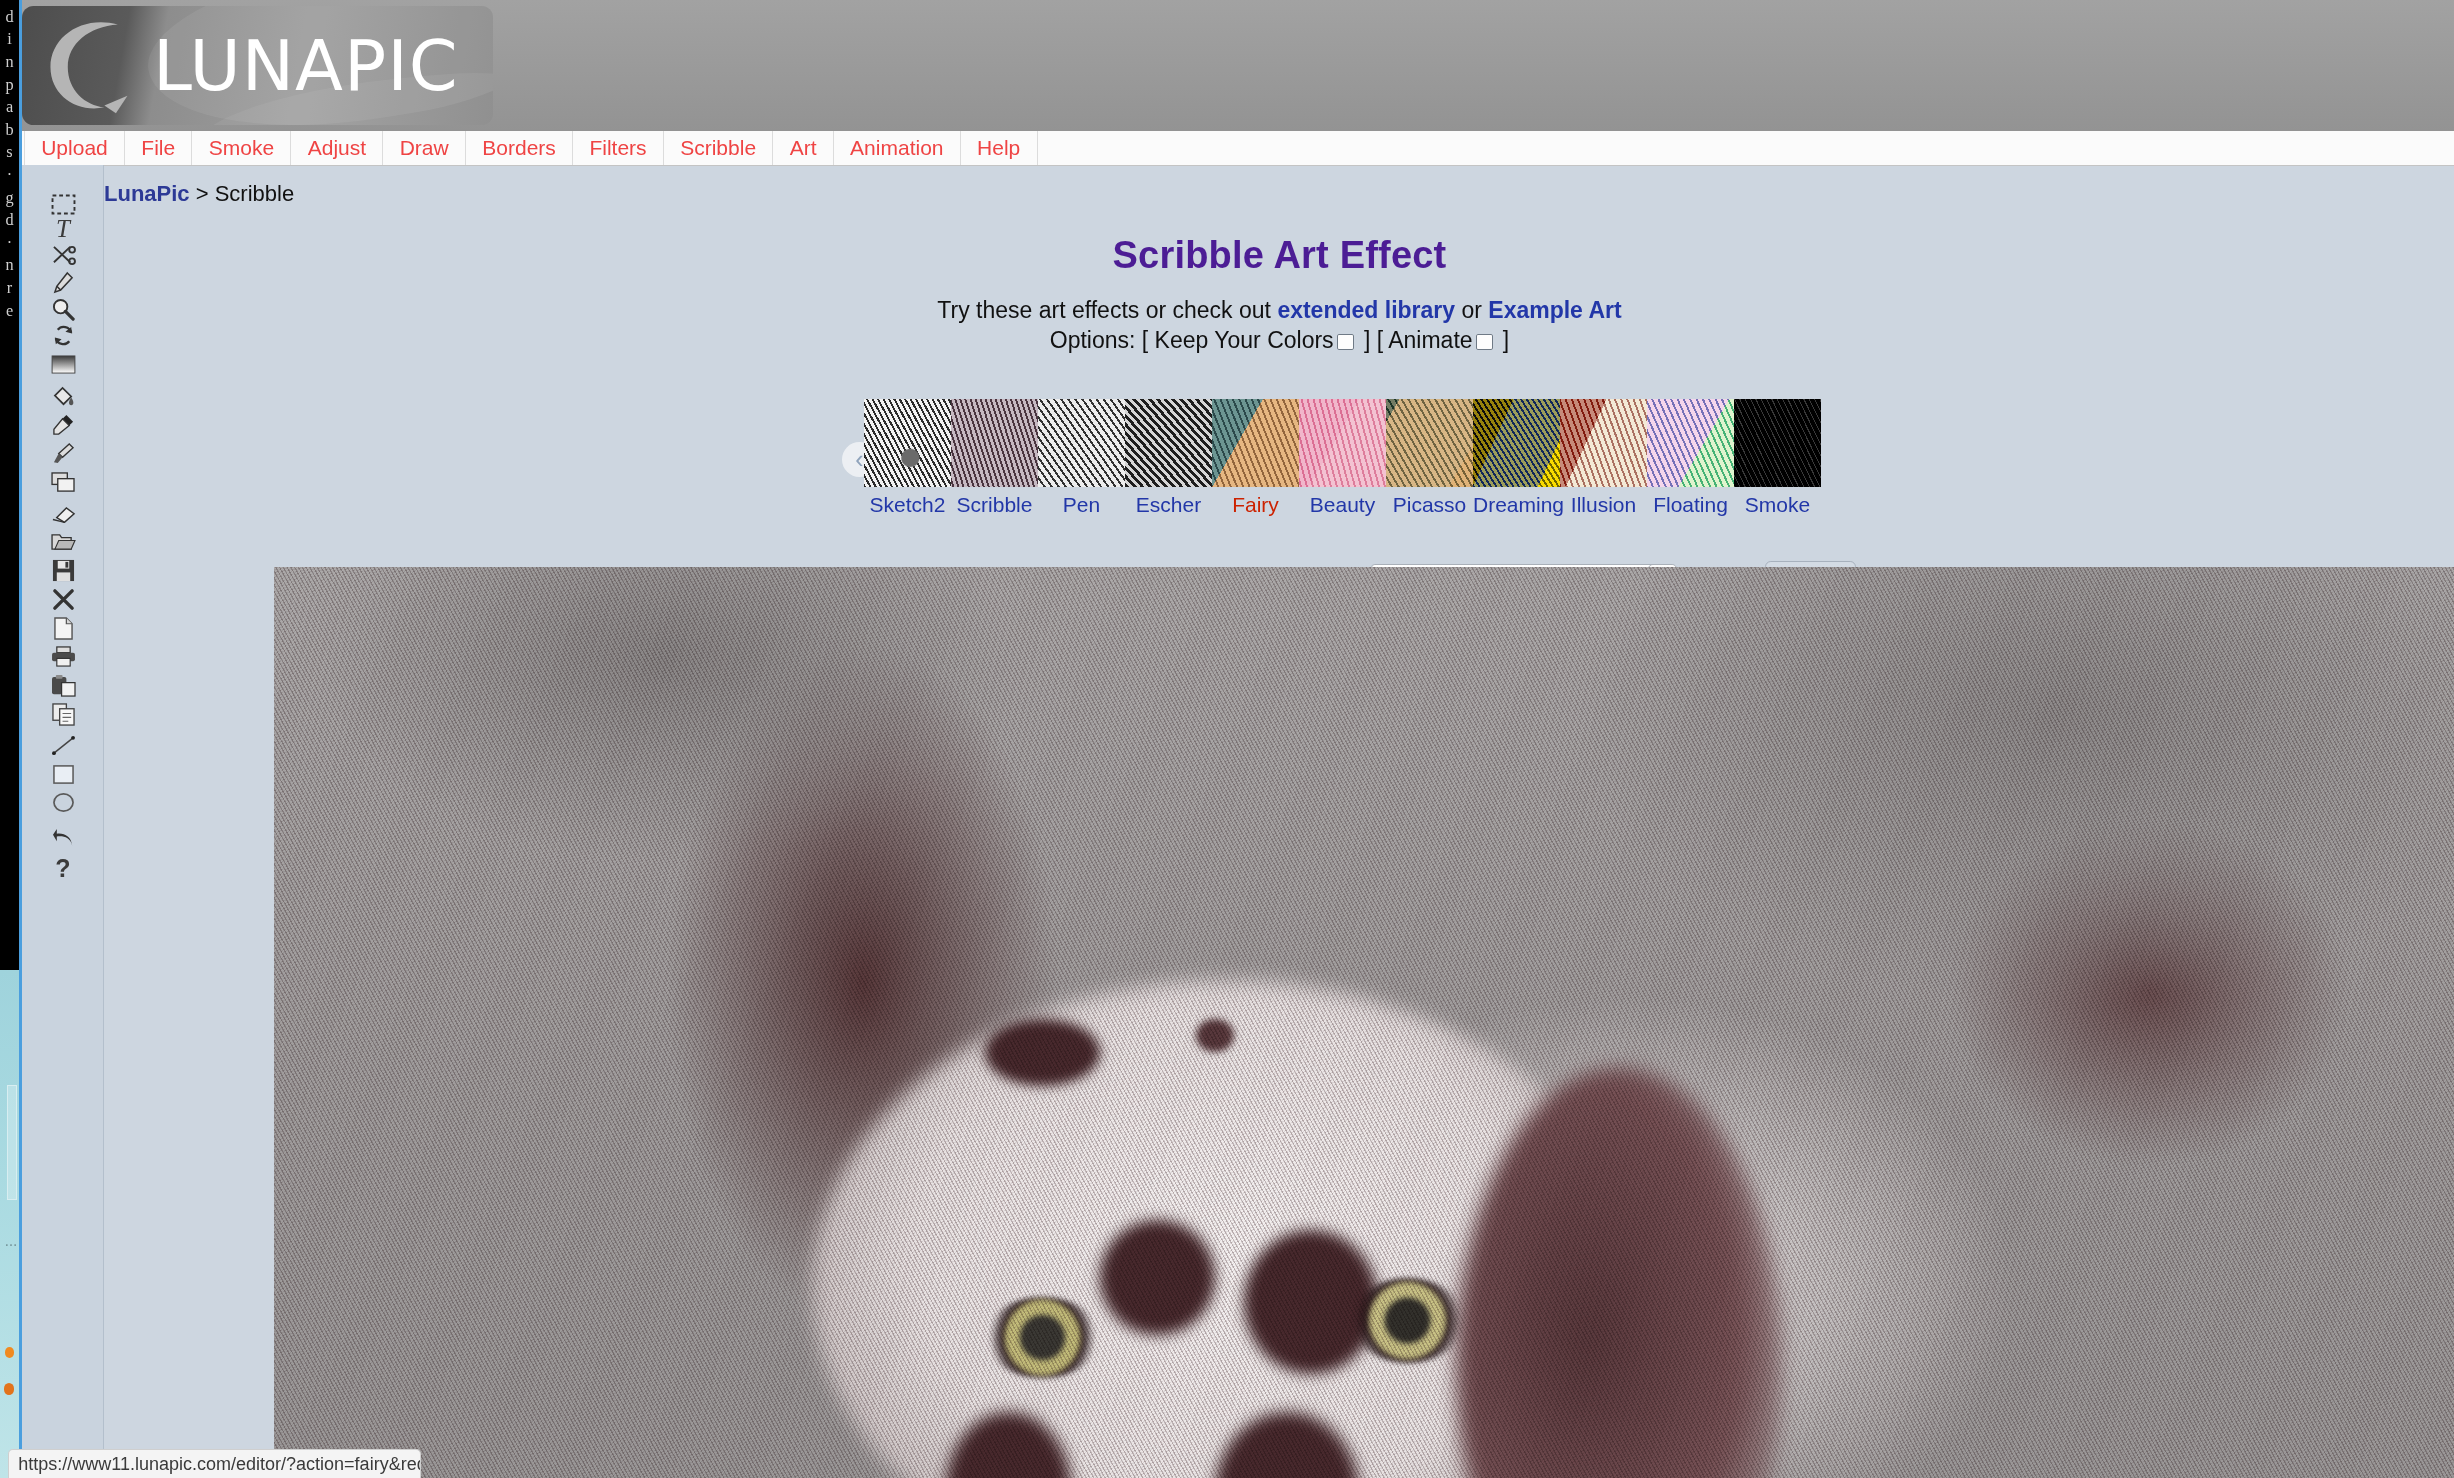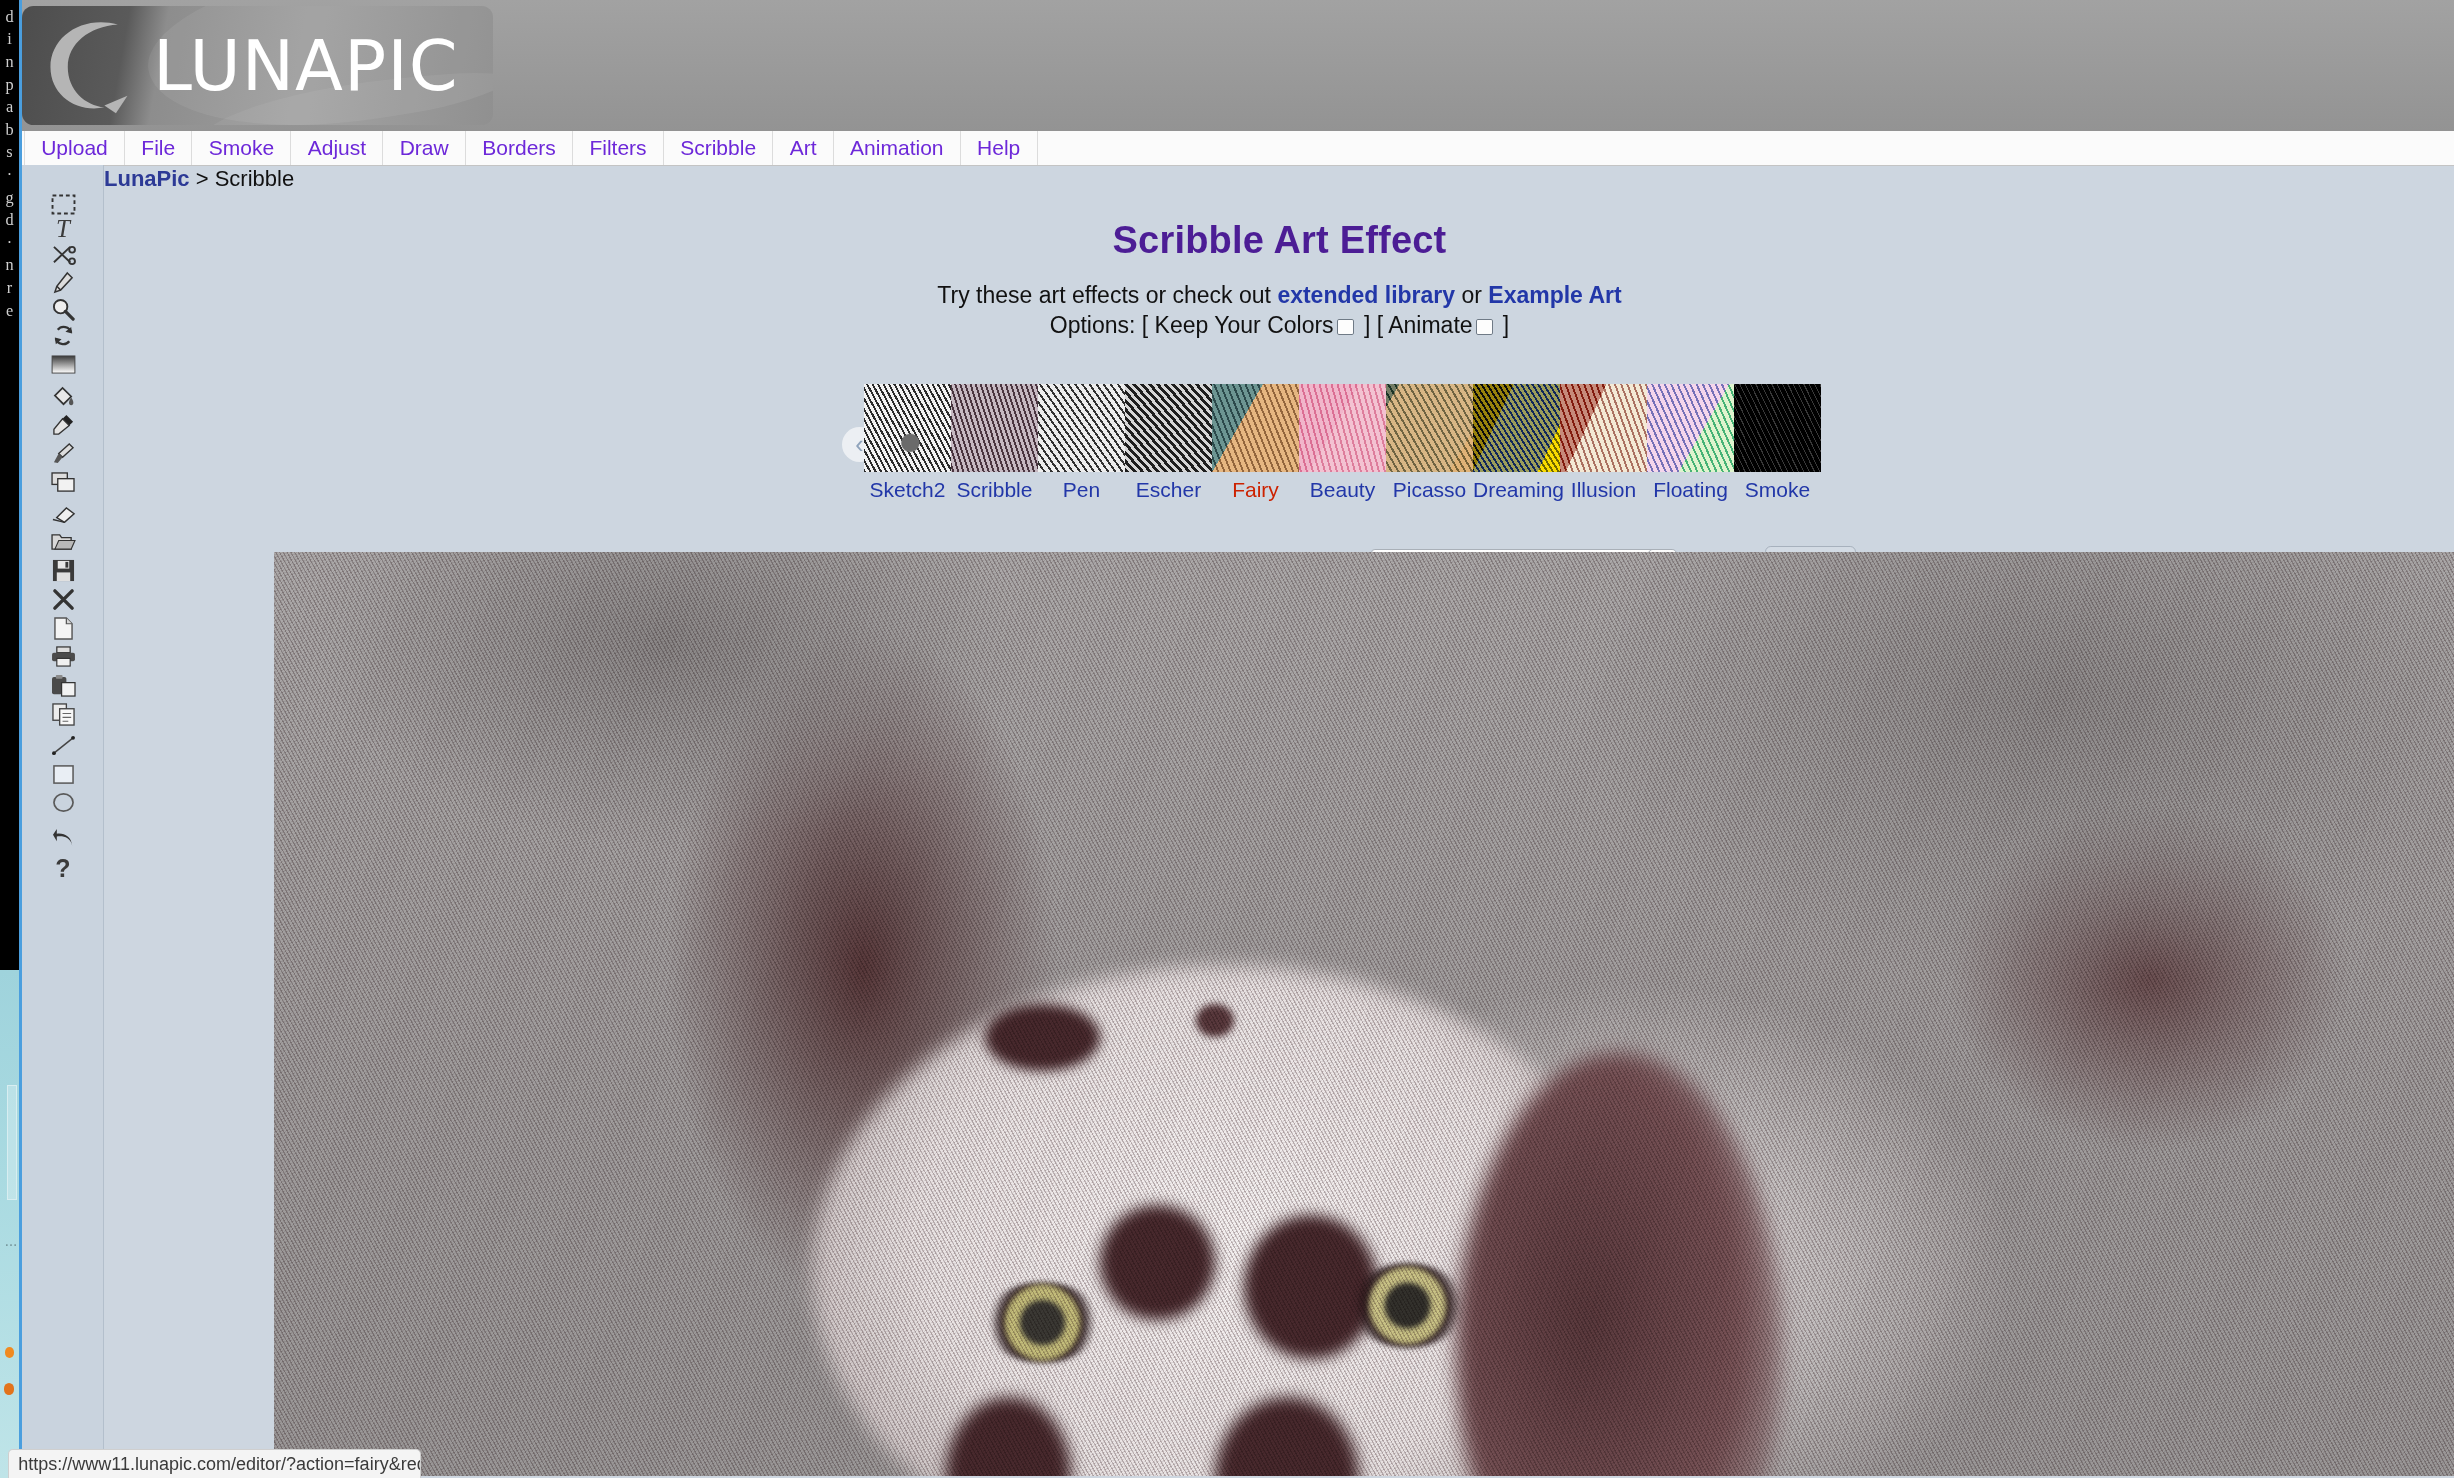--- a/index.html
+++ b/index.html
@@ -119,21 +119,21 @@
     background: #fbfbfb;
     border-bottom: 1px solid #c4c4c4;
     display: flex;
     align-items: stretch;
     padding-left: 1.9px;
   }
   #menubar .mi {
     display: flex; align-items: center;
     padding: 0 16.3px;
     font-size: 21px;
-    color: #6d28d9;
+    color: #ef4444;
     border-right: 1px solid #dcdcdc;
     cursor: default;
     white-space: nowrap;
   }
   #menubar .mi:first-child { border-left: 1px solid #dcdcdc; }
 
   
   #toolrail {
     position: absolute; left: 0; top: 165px;
     width: 82px; height: 1313px;
@@ -145,21 +145,21 @@
     width: 82px; height: 23px;
     display: flex; align-items: center; justify-content: center;
     color: #3b3b3b;
     font-size: 21px;
     line-height: 1;
   }
   #toolrail .tool svg { display: block; }
 
   
   #content {
-    position: absolute; left: 82px; top: 163px;
+    position: absolute; left: 82px; top: 178px;
     width: 2351px; height: 1173px;
   }
   #breadcrumb {
     position: absolute; left: 0; top: 2.9px;
     font-size: 22px;
     color: #111;
     white-space: nowrap;
   }
   #breadcrumb .crumb-link { color: #2d3a96; font-weight: bold; }
   #breadcrumb .crumb-sep  { color: #111; }

